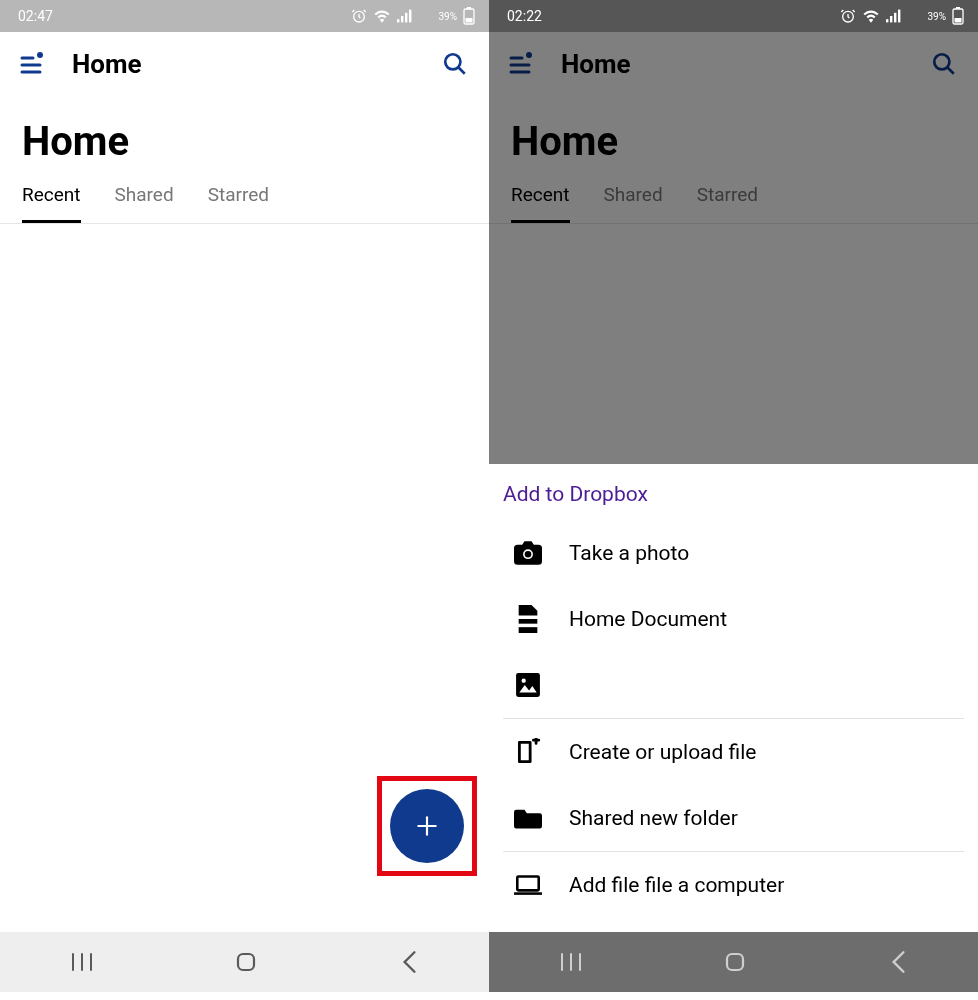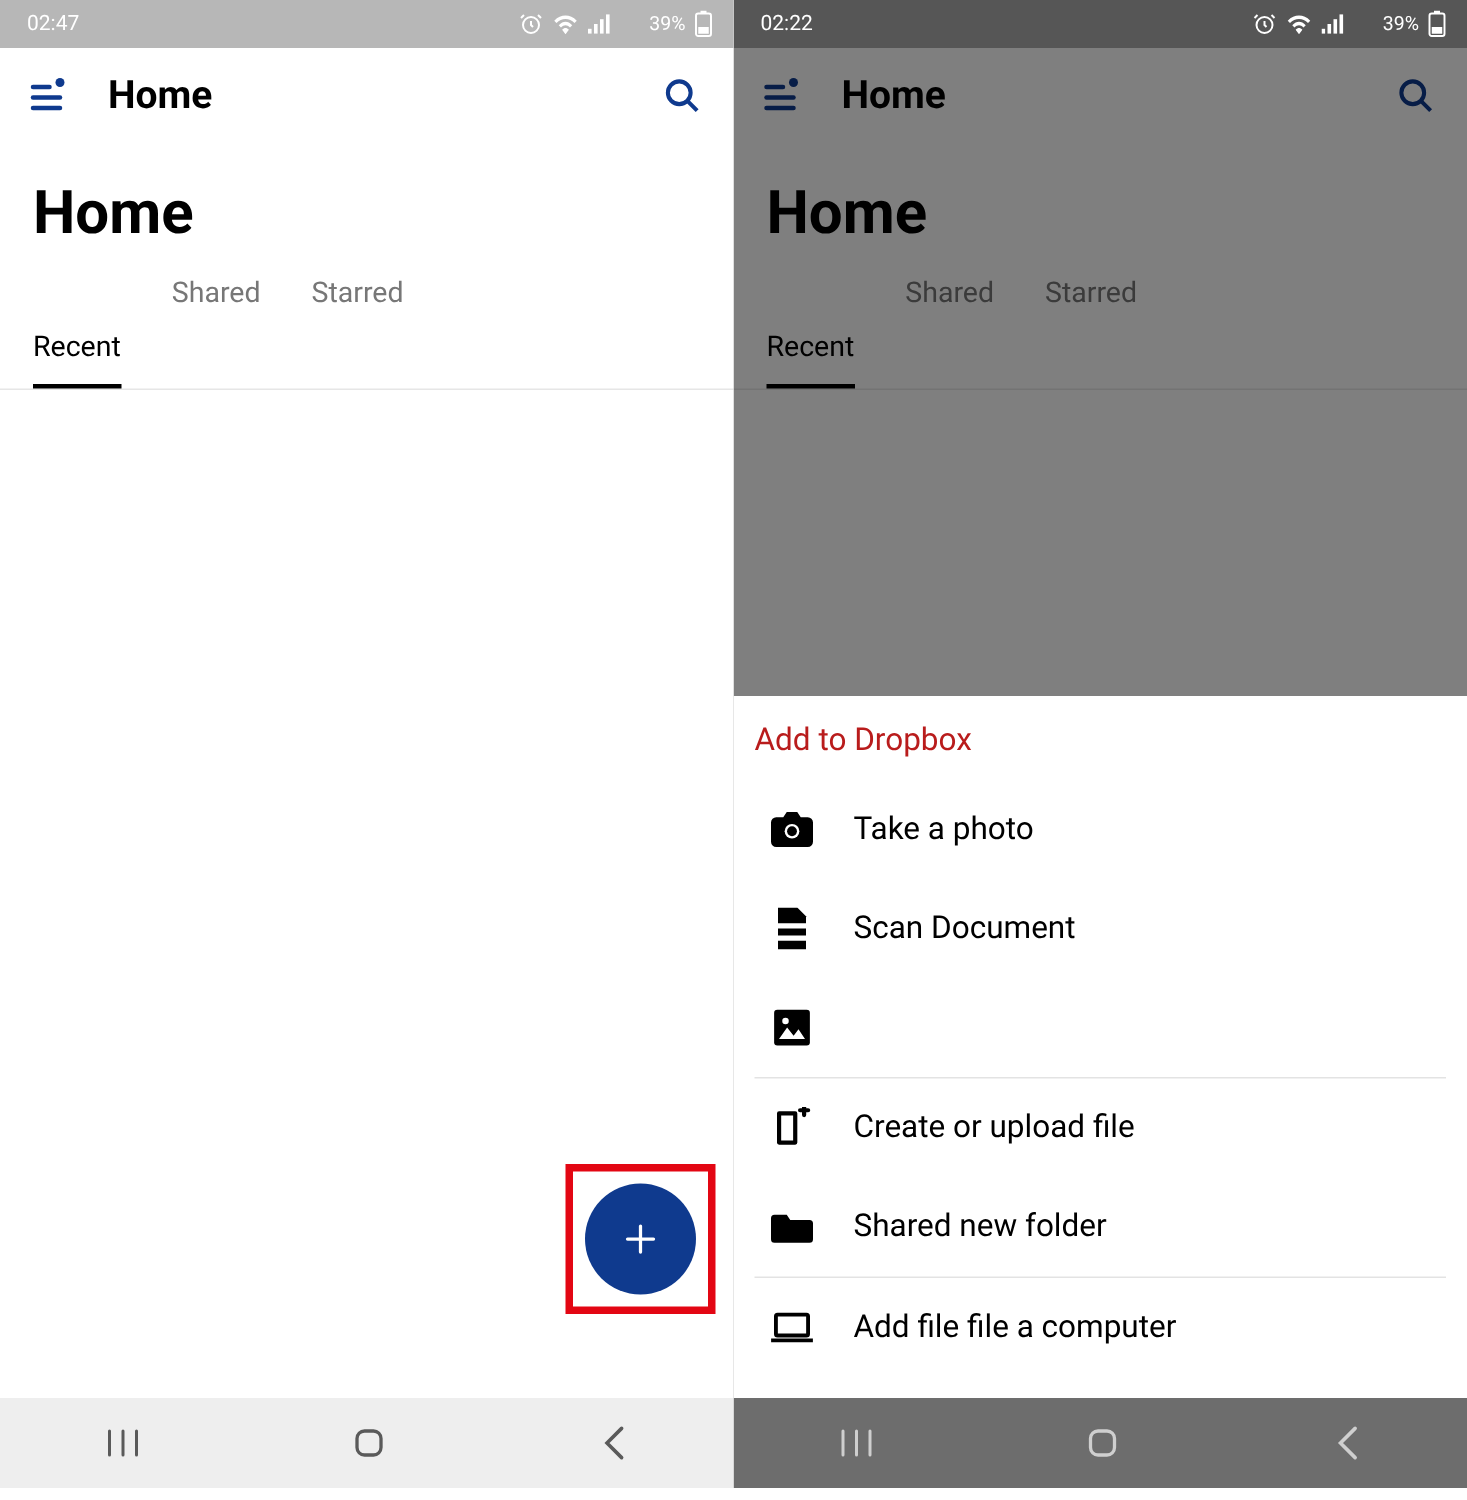--- a/index.html
+++ b/index.html
@@ -25,21 +25,21 @@
     display: flex;
     align-items: center;
     justify-content: space-between;
     padding: 0 14px 0 18px;
     font-size: 14px;
     color: #fff;
   }
   .screen.left .statusbar { background: #b7b7b7; }
   .screen.right .statusbar { background: #565656; }
   .statusbar .right { display: flex; align-items: center; gap: 6px; }
-  .statusbar .batt { font-size: 13px; margin-left: 19px; }
+  .statusbar .batt { font-size: 10px; margin-left: 19px; }
   .statusbar svg { display: block; }
   
   .appheader {
     height: 64px;
     display: flex;
     align-items: center;
     padding: 0 18px;
     gap: 26px;
   }
   .menu-btn { width: 28px; height: 28px; display:flex; align-items:center; justify-content:center; }
@@ -67,21 +67,20 @@
   .tab {
     font-size: 19px;
     color: #777;
     padding-bottom: 14px;
     border-bottom: 3px solid transparent;
     cursor: pointer;
   }
   .tab.active {
     color: #000;
     border-bottom-color: #000;
-    margin-top: 36px;
   }
   .content {
     flex: 1;
     position: relative;
     background: #fff;
   }
   
   .fab-wrap {
     position: absolute;
     bottom: 56px;
@@ -125,21 +124,21 @@
     position: absolute;
     left: 0; right: 0; bottom: 0;
     top: 432px;
     background: #fff;
     z-index: 5;
     display: flex;
     flex-direction: column;
   }
   .sheet-title {
     font-size: 21px;
-    color: #b91c1c;
+    color: #4c1d95;
     padding: 18px 14px 14px 14px;
   }
   .sheet-item {
     display: flex;
     align-items: center;
     gap: 26px;
     padding: 18px 14px 18px 24px;
     cursor: pointer;
   }
   .sheet-item .ic { width: 30px; height: 30px; display:flex; align-items:center; justify-content:center; }
@@ -331,21 +330,21 @@
       </div>
 
       <div class="sheet-item">
         <div class="ic">
           <svg width="24" height="28" viewBox="0 0 20 24" fill="#000">
               <path d="M2 0h11l5 5v4H2z"></path>
               <rect x="2" y="12" width="16" height="4"></rect>
               <rect x="2" y="19" width="16" height="5"></rect>
             </svg>
         </div>
-        <div class="lbl">Scan Document</div>
+        <div class="lbl">Home Document</div>
       </div>
 
       <div class="sheet-item">
         <div class="ic">
           <svg width="26" height="26" viewBox="0 0 24 24" fill="#000">
               <rect x="1" y="1" width="22" height="22" rx="2"></rect>
               <polygon points="4,19 9,12 13,17 16,13 20,19" fill="#fff"></polygon>
               <circle cx="8" cy="8" r="2" fill="#fff"></circle>
             </svg>
         </div>

